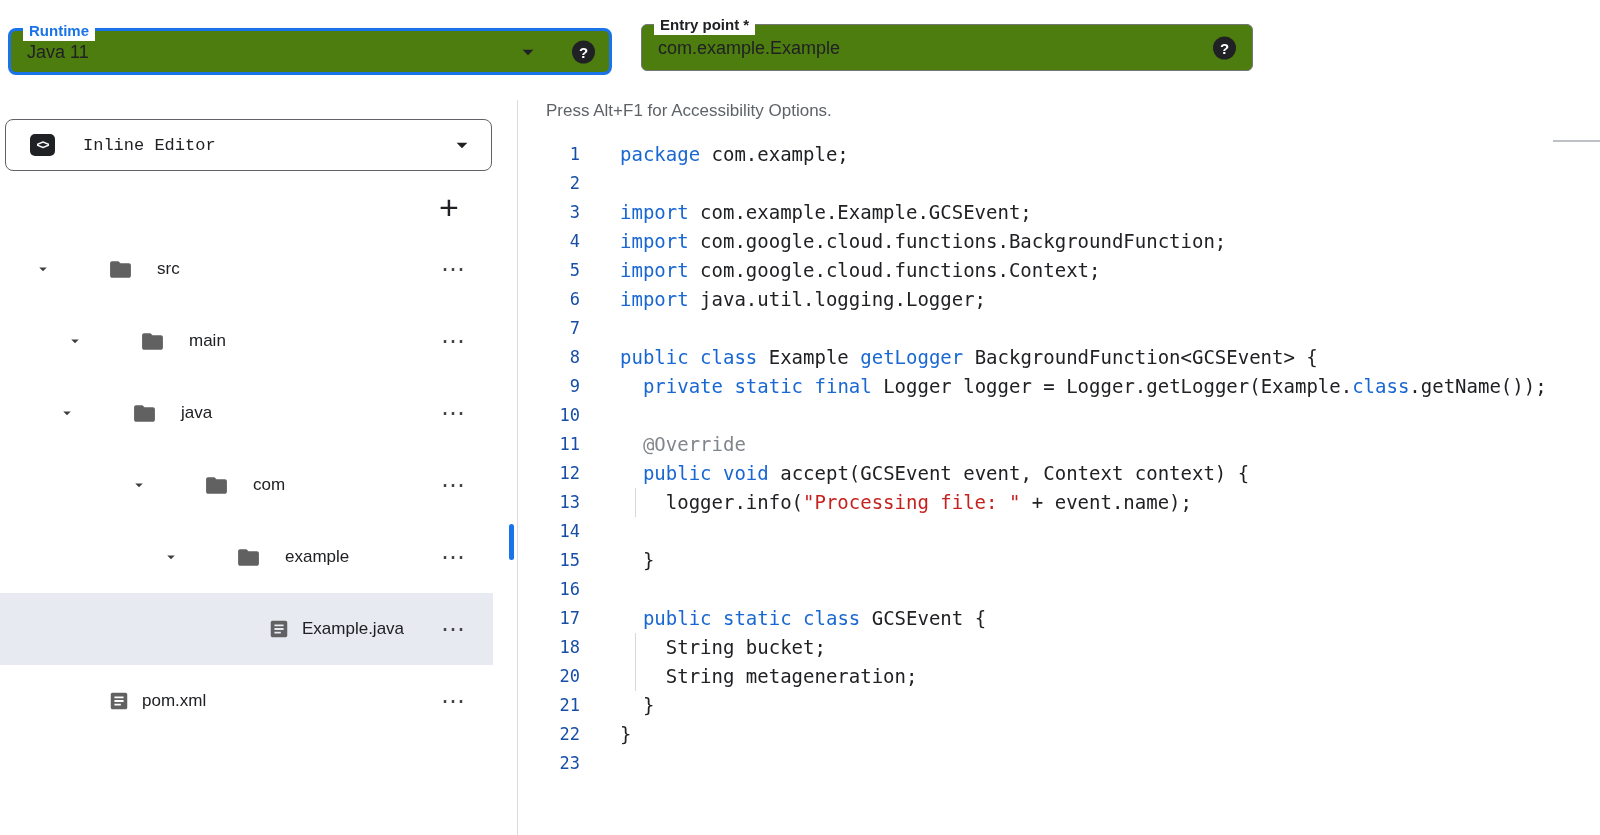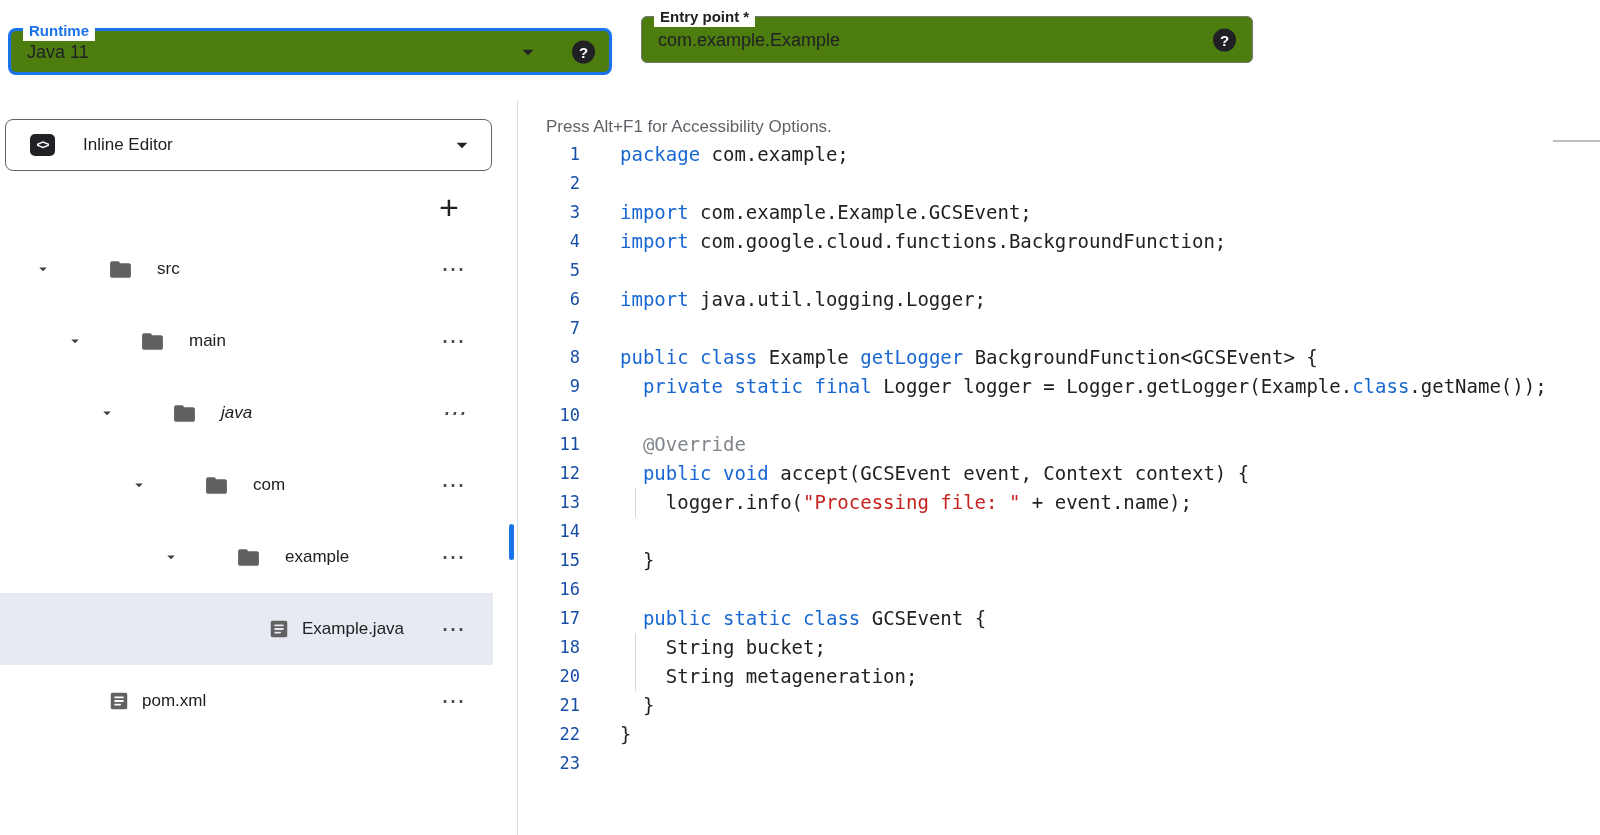--- a/index.html
+++ b/index.html
@@ -15,21 +15,21 @@
   .field .field-label {
     position:absolute; top:-10px; left:12px; background:#fff; padding:0 6px;
     font-size:15px; line-height:20px; white-space:nowrap;
   }
   .runtime-field {
     left:8px; top:28px; width:604px; height:47px;
     border:3px solid #1a73e8; border-radius:8px;
   }
   .runtime-field .field-label { color:#1a73e8; font-weight:600; }
   .entry-field {
-    left:641px; top:16px; width:612px; height:47px;
+    left:641px; top:24px; width:612px; height:47px;
     border:1px solid #747775; border-radius:6px;
   }
   .entry-field .field-label { color:#202124; font-weight:600; }
   .field .field-value {
     position:absolute; left:16px; top:50%; transform:translateY(-50%);
     font-size:18px; color:#202124; white-space:nowrap;
   }
   .caret { position:absolute; top:50%; transform:translateY(-50%); width:26px; height:26px; }
   .runtime-field .caret { right:68px; }
   .help-icon {
@@ -51,21 +51,21 @@
   .source-select {
     position:absolute; left:5px; top:19px; width:487px; height:52px;
     border:1px solid #5f6368; border-radius:8px; background:#fff;
     display:flex; align-items:center;
   }
   .code-badge {
     margin-left:24px; width:25px; height:22px; border-radius:5px; background:#202124;
     color:#fff; font-size:12px; font-weight:bold; letter-spacing:-1px;
     display:flex; align-items:center; justify-content:center; flex-shrink:0;
   }
-  .source-select .select-value { margin-left:28px; font-size:17px; color:#202124; }
+  .source-select .select-value { margin-left:28px; font-size:17px; color:#202124;font-family:Liberation Mono, monospace; }
   .source-select .caret { right:16px; }
 
   .add-button {
     position:absolute; left:430px; top:88px; width:38px; height:38px;
     display:flex; align-items:center; justify-content:center;
     font-size:34px; font-weight:400; color:#202124; cursor:pointer;
   }
 
   
   .file-tree { position:absolute; left:0; top:133px; width:493px; }
@@ -82,21 +82,21 @@
 
   
   .divider { position:absolute; left:517px; top:100px; bottom:0; width:1px; background:#dadce0; }
   .resize-handle {
     position:absolute; left:509px; top:524px; width:5px; height:36px;
     background:#1a73e8; border-radius:4px; cursor:col-resize;
   }
 
   
   .editor { position:absolute; left:518px; top:100px; right:0; bottom:0; }
-  .editor-hint { position:absolute; left:28px; top:16px; font-size:17px; line-height:22px; color:#5f6368; }
+  .editor-hint { position:absolute; left:28px; top:0; font-size:17px; line-height:22px; color:#5f6368; }
   .code-area {
     position:absolute; left:0; right:0; top:40px; bottom:0;
     font-family:"DejaVu Sans Mono", monospace; font-size:19px; line-height:29px;
   }
   .code-line { display:flex; height:29px; white-space:pre; }
   .ln {
     width:62px; flex-shrink:0; text-align:right;
     color:#174ea6; font-size:17px; line-height:29px;
   }
   .line-content { margin-left:40px; position:relative; white-space:pre; }
@@ -156,21 +156,21 @@
           </svg>
         </span>
         <span class="node-icon">
           <svg viewBox="0 0 24 24" width="25" height="25" fill="#616161">
             <path d="M10 4H4c-1.1 0-2 .9-2 2v12c0 1.1.9 2 2 2h16c1.1 0 2-.9 2-2V8c0-1.1-.9-2-2-2h-8l-2-2z"></path>
           </svg>
         </span>
         <span class="tree-label folder">main</span>
         <span class="overflow">⋯</span>
       </div>
-      <div class="tree-row" style="padding-left: 98px; font-style: italic;">
+      <div class="tree-row" style="padding-left: 58px;">
         <span class="disclosure">
           <svg viewBox="0 0 24 24" width="22" height="22" fill="#3c4043">
             <path d="M7 10l5 5 5-5z"></path>
           </svg>
         </span>
         <span class="node-icon">
           <svg viewBox="0 0 24 24" width="25" height="25" fill="#616161">
             <path d="M10 4H4c-1.1 0-2 .9-2 2v12c0 1.1.9 2 2 2h16c1.1 0 2-.9 2-2V8c0-1.1-.9-2-2-2h-8l-2-2z"></path>
           </svg>
         </span>
@@ -232,21 +232,21 @@
 <div class="resize-handle"></div>
 
 <div class="editor">
   <div class="editor-hint">Press Alt+F1 for Accessibility Options.</div>
   <div class="scrollbar-stub"></div>
   <div class="code-area">
       <div class="code-line"><span class="ln">1</span><span class="line-content"><span class="tk-k">package</span><span class="tk-p"> com.example;</span></span></div>
       <div class="code-line"><span class="ln">2</span><span class="line-content"></span></div>
       <div class="code-line"><span class="ln">3</span><span class="line-content"><span class="tk-k">import</span><span class="tk-p"> com.example.Example.GCSEvent;</span></span></div>
       <div class="code-line"><span class="ln">4</span><span class="line-content"><span class="tk-k">import</span><span class="tk-p"> com.google.cloud.functions.BackgroundFunction;</span></span></div>
-      <div class="code-line"><span class="ln">5</span></div>
+      <div class="code-line"><span class="ln">5</span><span class="line-content"><span class="tk-k">import</span><span class="tk-p"> com.google.cloud.functions.Context;</span></span></div>
       <div class="code-line"><span class="ln">6</span><span class="line-content"><span class="tk-k">import</span><span class="tk-p"> java.util.logging.Logger;</span></span></div>
       <div class="code-line"><span class="ln">7</span><span class="line-content"></span></div>
       <div class="code-line"><span class="ln">8</span><span class="line-content"><span class="tk-k">public</span><span class="tk-p"> </span><span class="tk-k">class</span><span class="tk-p"> Example </span><span class="tk-k">getLogger</span><span class="tk-p"> BackgroundFunction&lt;GCSEvent&gt; {</span></span></div>
       <div class="code-line"><span class="ln">9</span><span class="line-content"><span class="tk-p">  </span><span class="tk-k">private</span><span class="tk-p"> </span><span class="tk-k">static</span><span class="tk-p"> </span><span class="tk-k">final</span><span class="tk-p"> Logger logger = Logger.getLogger(Example.</span><span class="tk-k">class</span><span class="tk-p">.getName());</span></span></div>
       <div class="code-line"><span class="ln">10</span><span class="line-content"></span></div>
       <div class="code-line"><span class="ln">11</span><span class="line-content"><span class="tk-c">  @Override</span></span></div>
       <div class="code-line"><span class="ln">12</span><span class="line-content"><span class="tk-p">  </span><span class="tk-k">public</span><span class="tk-p"> </span><span class="tk-k">void</span><span class="tk-p"> accept(GCSEvent event, Context context) {</span></span></div>
       <div class="code-line"><span class="ln">13</span><span class="line-content"><span class="guide"></span><span class="tk-p">    logger.info(</span><span class="tk-s">"Processing file: "</span><span class="tk-p"> + event.name);</span></span></div>
       <div class="code-line"><span class="ln">14</span></div>
       <div class="code-line"><span class="ln">15</span><span class="line-content"><span class="tk-p">  }</span></span></div>

